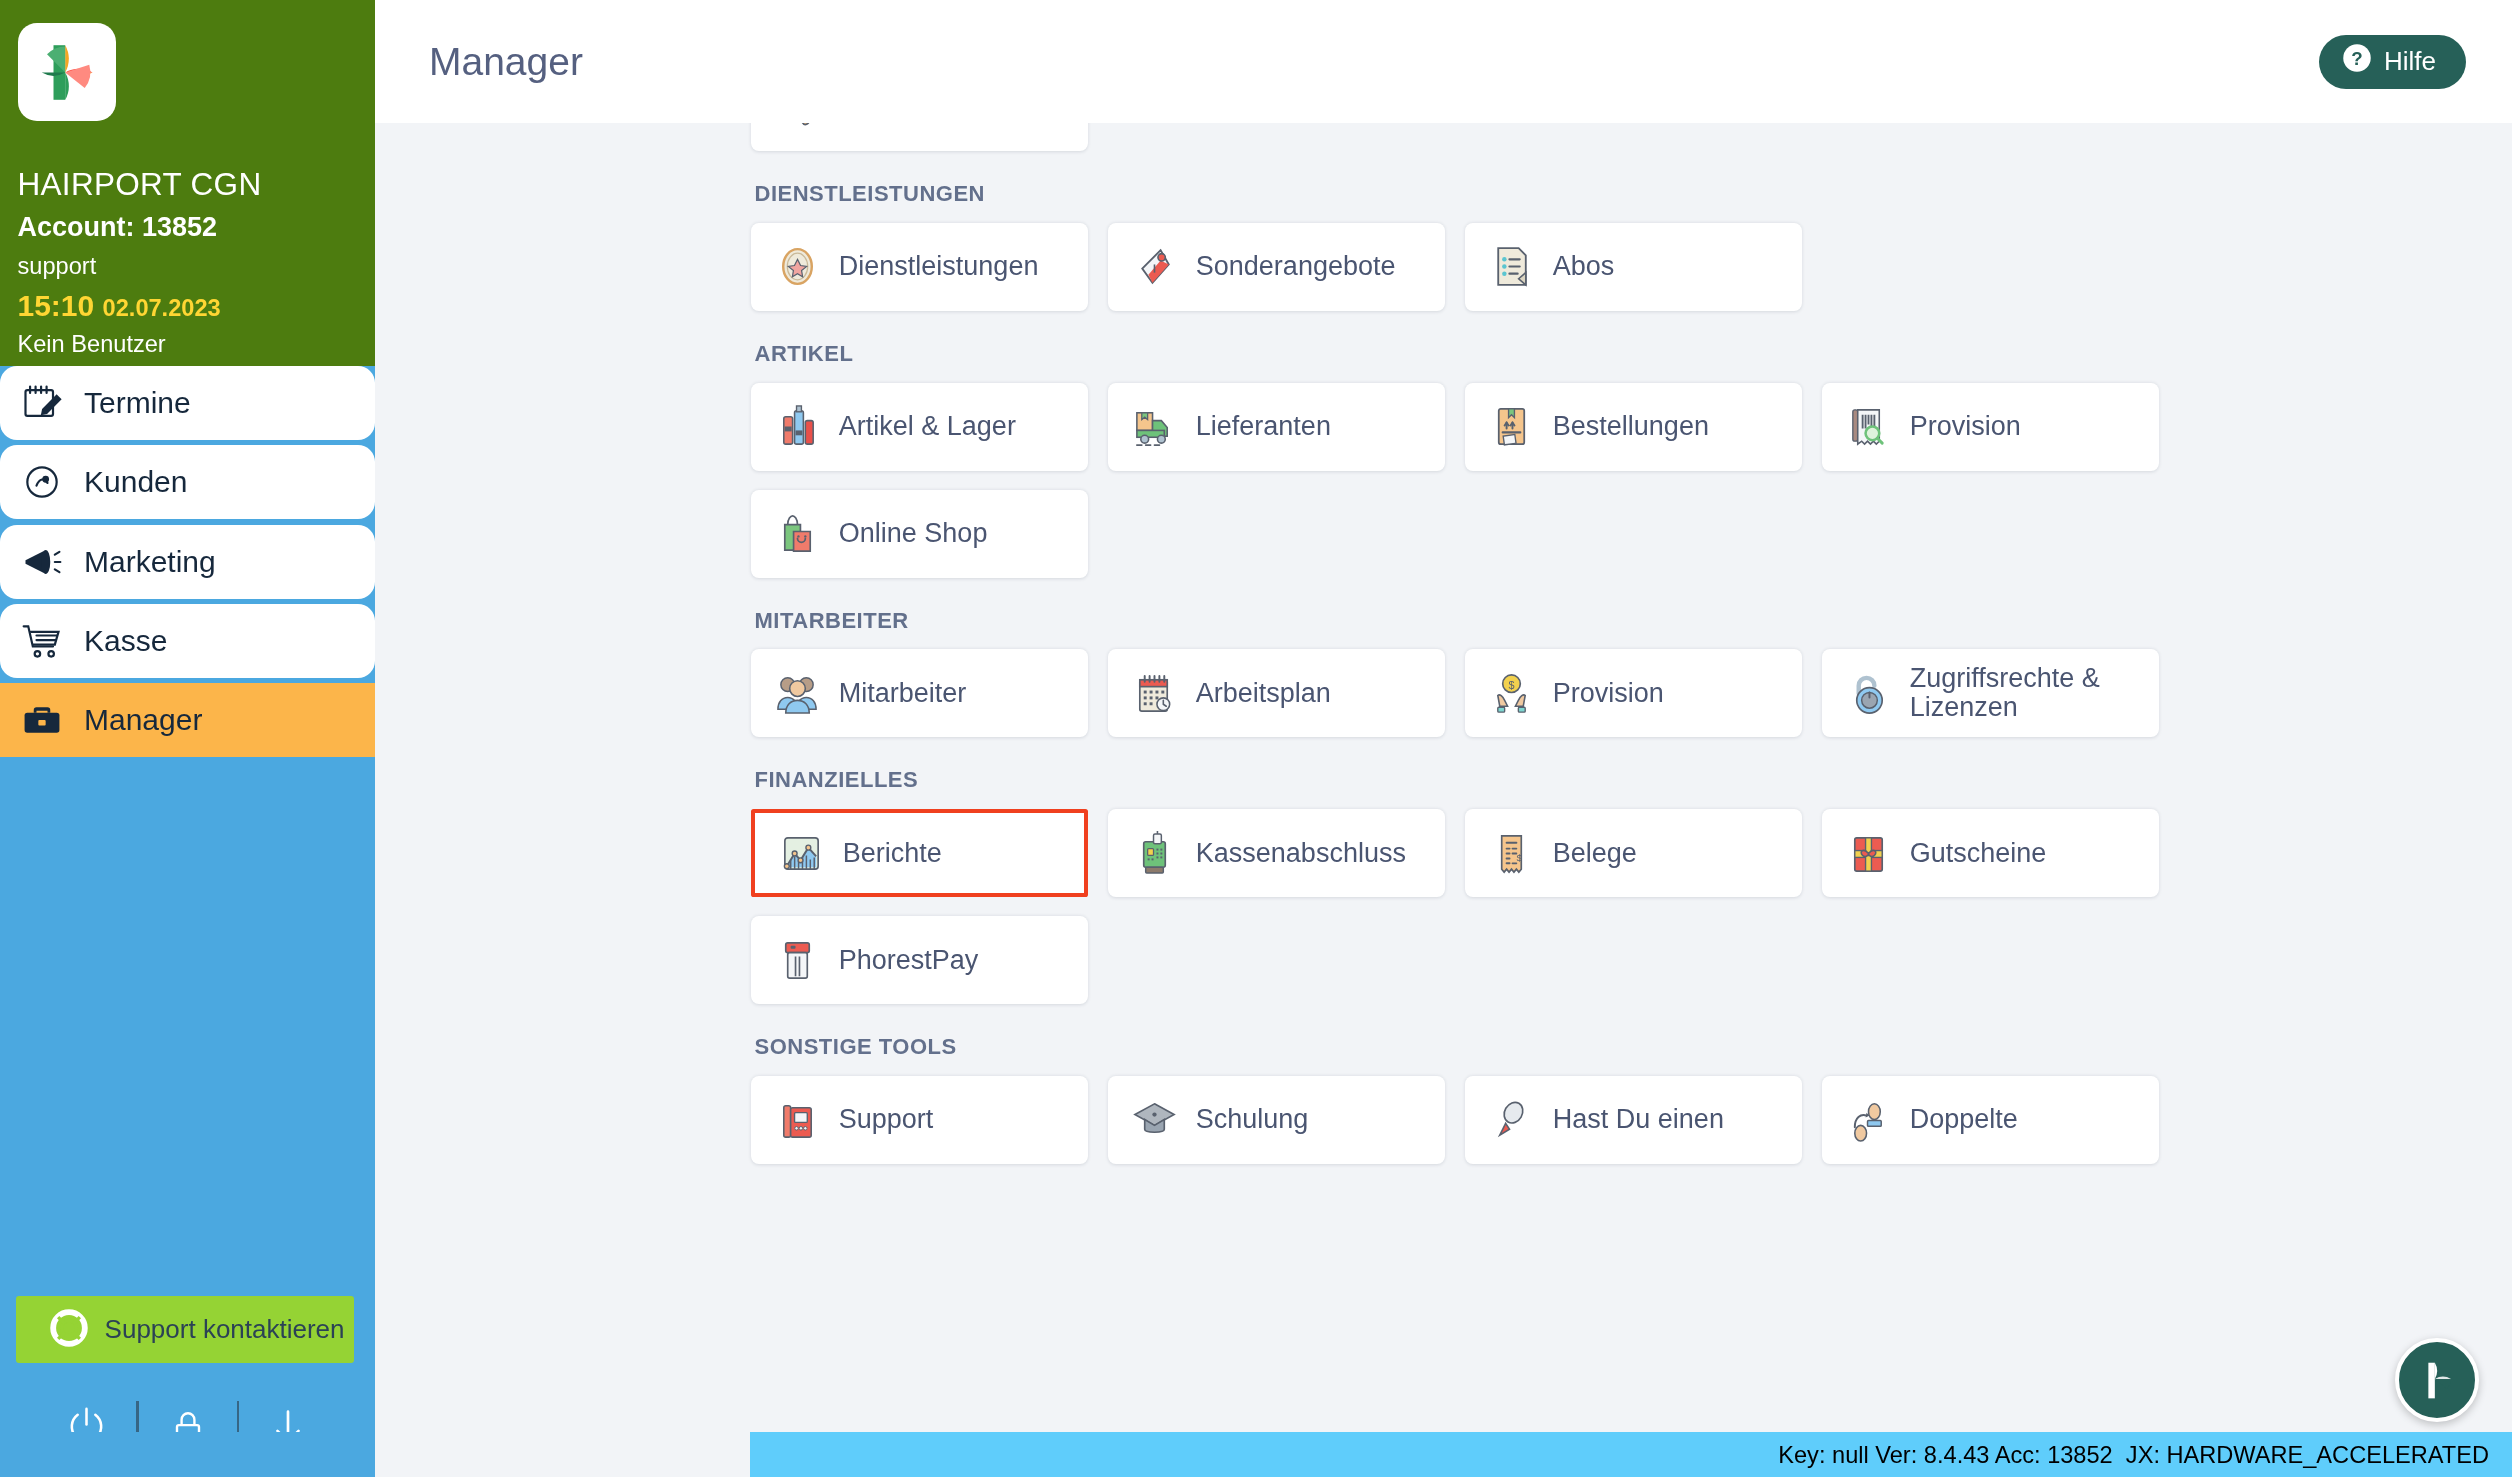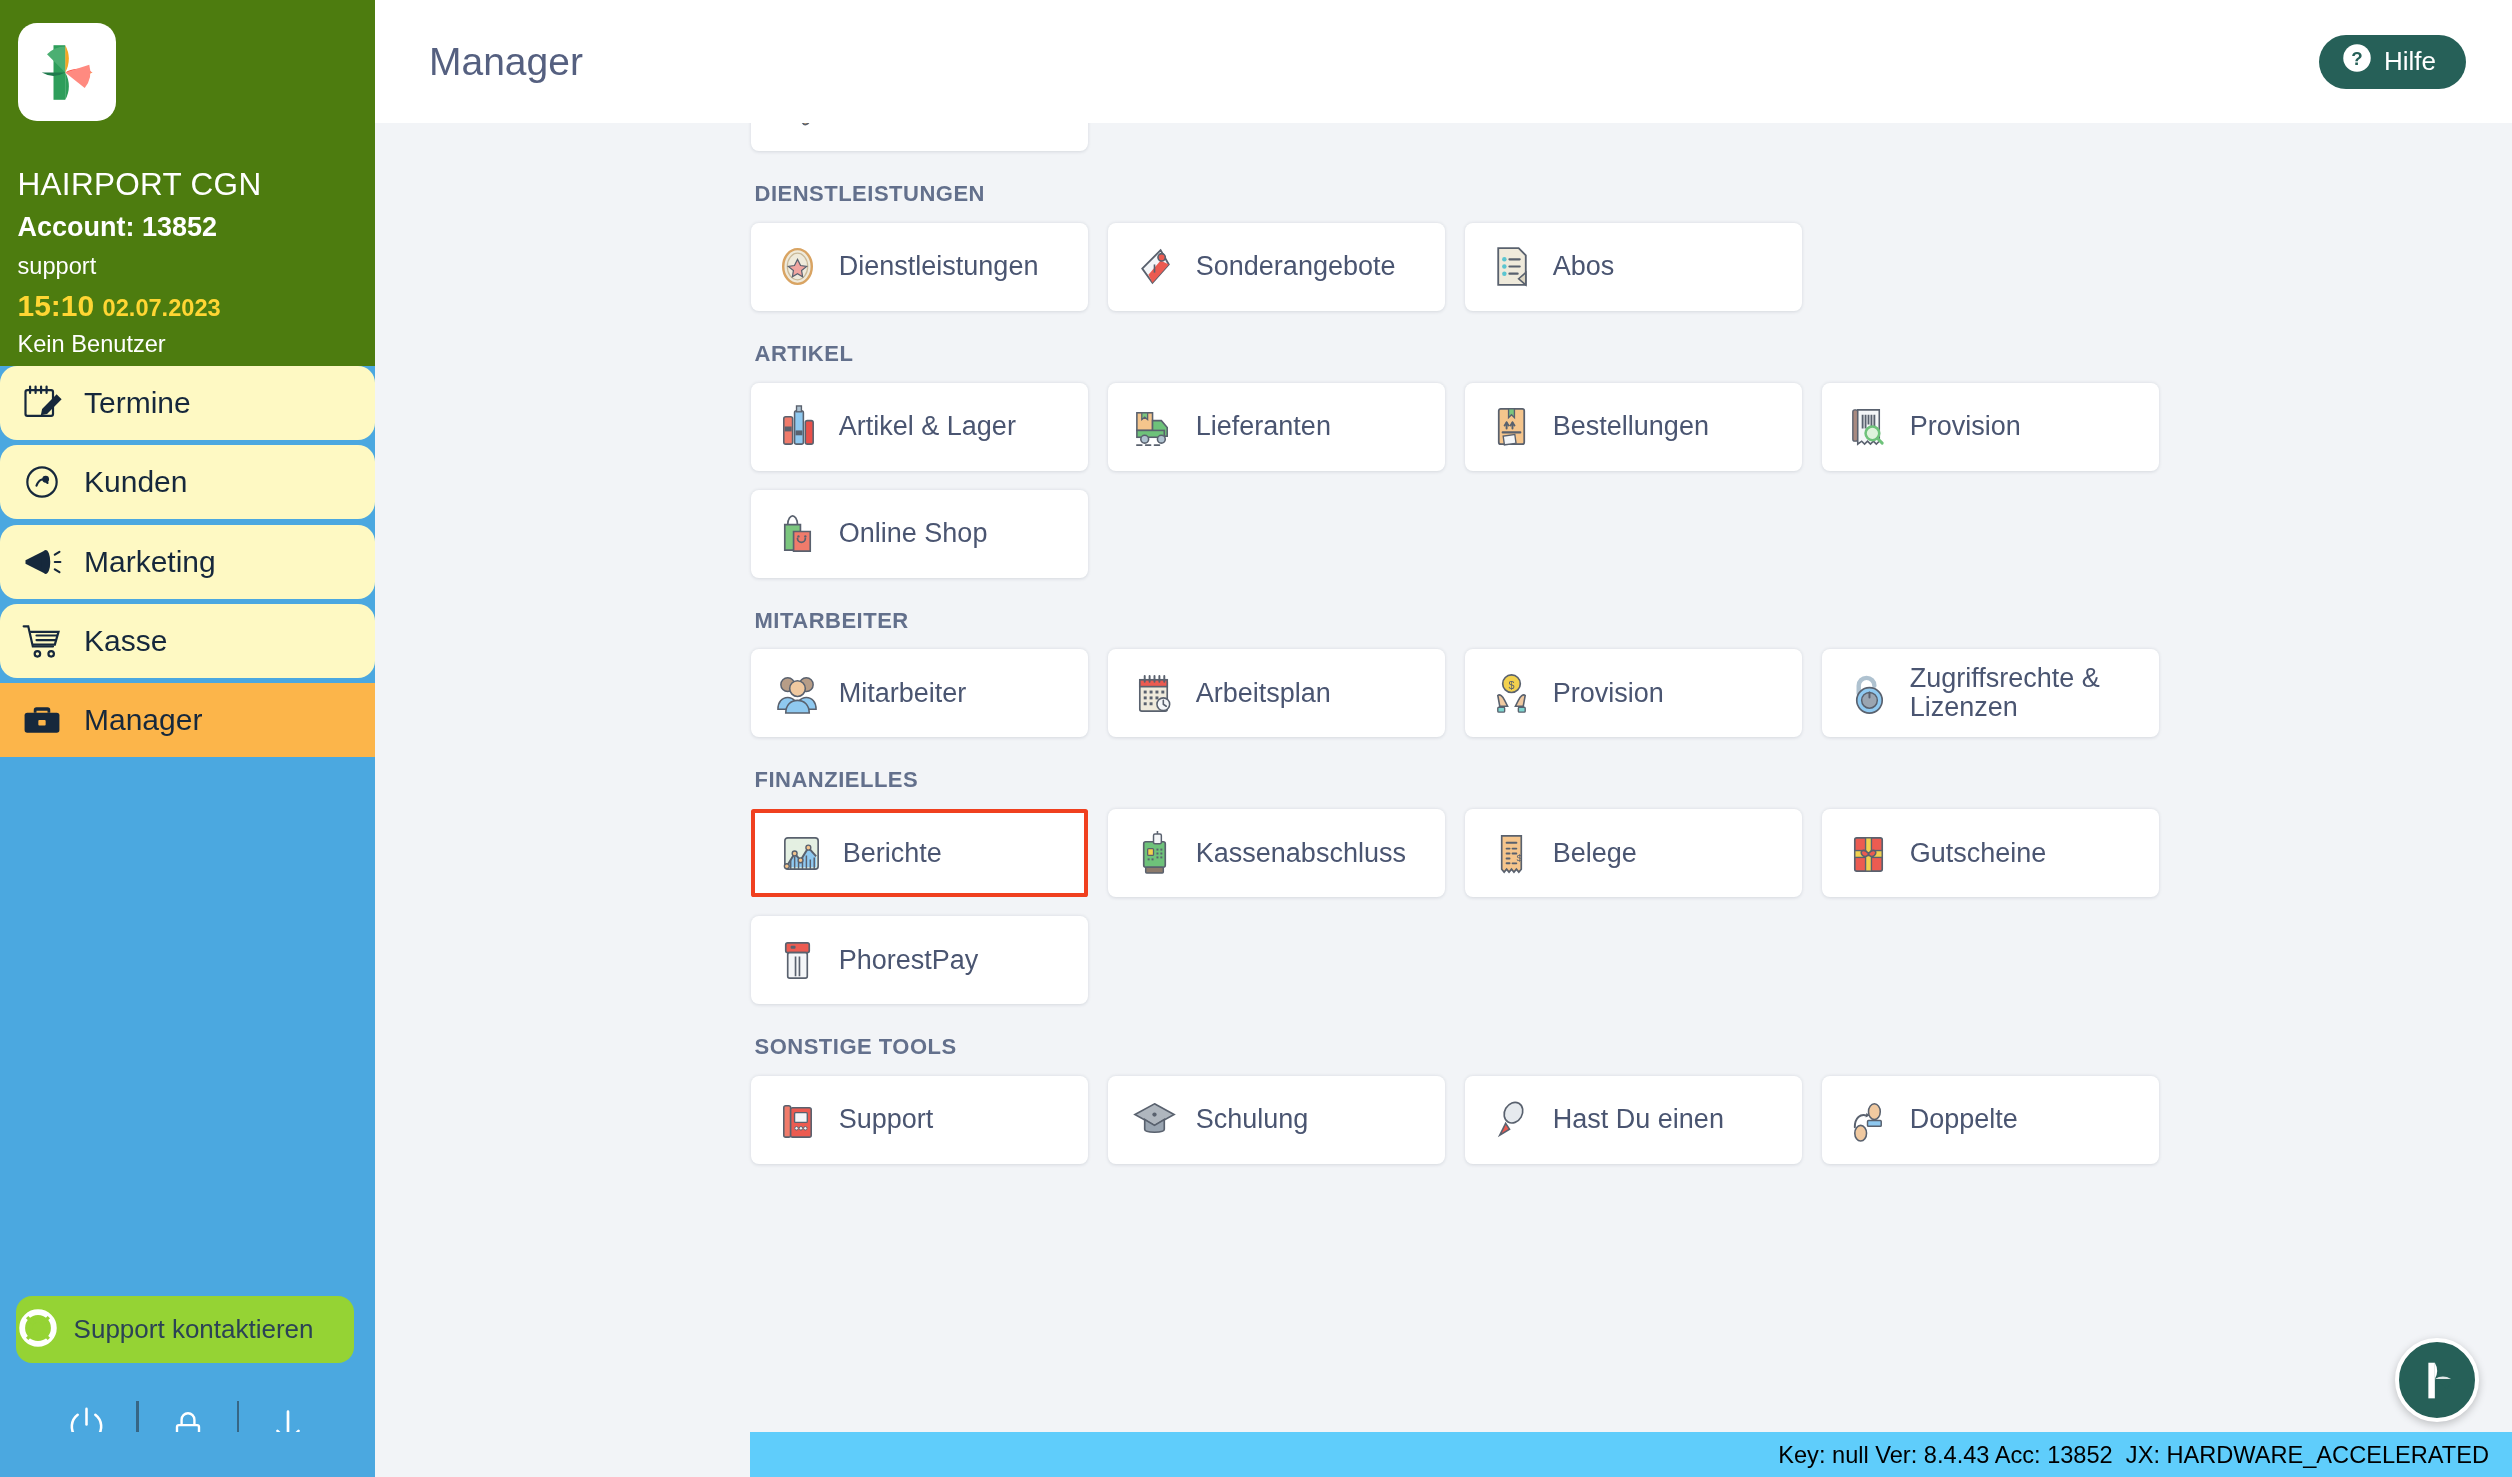--- a/index.html
+++ b/index.html
@@ -39,38 +39,38 @@
   .time-line { font-size: 30px; font-weight: bold; color: #FFD633; margin-bottom: 8.8px; }
   .time-line .date { font-size: 23.6px; }
   .user-line { font-size: 23.6px; font-weight: 400; }
 
   #nav { padding: 0; }
   .nav-item {
     height: 74px;
     margin-bottom: 5.3px;
     display: flex; align-items: center;
     padding-left: 14px;
-    background: #fef9c3;
+    background: #ffffff;
     border-top-right-radius: 10.5px; border-bottom-right-radius: 10.5px;
     color: #16283C;
     cursor: pointer;
     border-radius: 17px;
   }
   .nav-item.active { background: #FCB54A; border-radius: 0; margin-bottom: 5.3px; }
   .nav-icon { width: 56px; height: 49px; flex: 0 0 56px; display:flex; align-items:center; justify-content:center; }
   .nav-label { font-size: 30px; margin-left: 14px; font-weight: 400; }
 
   #sidebar-spacer { flex: 1 1 auto; }
 
   #support-btn {
     margin: 0 21px 19px 15.8px;
     height: 67px;
     background: #95D334;
-    border-radius: 16px;
-    display: flex; align-items: center; padding-left: 2px;
+    border-radius: 3px;
+    display: flex; align-items: center; padding-left: 33px;
     cursor: pointer;
   }
   #support-btn .lbl { font-size: 26px; color: #2B4255; margin-left: 15.8px; }
 
   #sidebar-footer {
     height: 96px;
     display: flex; align-items: center; justify-content: center; gap: 0;
     padding-bottom: 7px;
   }
   .footer-btn { width: 98px; display: flex; align-items: center; justify-content: center; cursor: pointer; }

